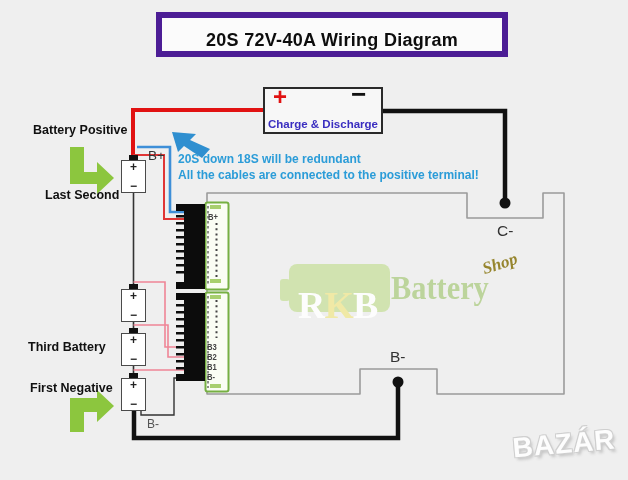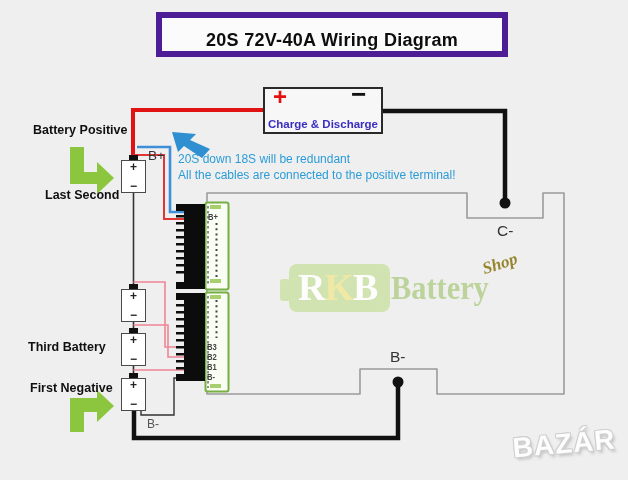--- a/index.html
+++ b/index.html
@@ -18,40 +18,40 @@
   .charge-box{left:263px;top:87px;width:120px;height:47px;background:#f7f7f7;
               border:2px solid #2a2a2a;box-sizing:border-box;}
   .charge-label{left:0;right:0;bottom:2px;text-align:center;font-size:11.5px;font-weight:bold;
                 color:#3a2ec0;}
   .plus-sym{left:8px;top:-4px;font-size:24px;font-weight:bold;color:#e11212;line-height:1;}
   .minus-sym{left:86px;top:-8px;font-size:26px;font-weight:bold;color:#111;line-height:1;}
 
   
   .lbl{font-size:12.5px;font-weight:bold;color:#101010;white-space:nowrap;}
   .wire-lbl{font-weight:normal;white-space:nowrap;color:#333;}
-  .note{font-size:12px;font-weight:normal;color:#2b9cd8;white-space:nowrap;}
+  .note{font-size:12px;font-weight:bold;color:#2b9cd8;white-space:nowrap;}
 
   
   .battery{position:absolute;width:25px;height:33px;background:#fff;border:1.6px solid #4a4a4a;
            box-sizing:border-box;}
   .battery .plus{position:absolute;top:1px;left:0;right:0;text-align:center;
                  font-size:12px;font-weight:bold;color:#222;line-height:11px;}
   .battery .minus{position:absolute;bottom:0px;left:0;right:0;text-align:center;
                   font-size:12px;font-weight:bold;color:#222;line-height:11px;}
   .nub{position:absolute;width:9px;height:5px;background:#101010;left:129px;}
 
   
   .pinlbl{font-size:8.5px;font-weight:bold;color:#444;transform:scaleX(.9);
           transform-origin:left;white-space:nowrap;letter-spacing:0;}
 
   
   .logo{left:278px;top:256px;width:260px;height:62px;opacity:.92;}
   .logo-nub{left:2px;top:23px;width:10px;height:22px;background:#cfe3ab;border-radius:3px;}
   .logo-body{left:11px;top:8px;width:101px;height:48px;background:#cfe3ab;border-radius:8px;}
-  .logo-rkb{left:20px;top:7px;font-family:"Liberation Serif",serif;font-weight:bold;
+  .logo-rkb{left:20px;top:25px;font-family:"Liberation Serif",serif;font-weight:bold;
             font-size:38px;line-height:48px;letter-spacing:-1px;}
   .logo-rkb .lr,.logo-rkb .lb{color:#ffffff;}
   .logo-rkb .lk{color:#f1e9a0;}
   .logo-battery{left:113px;top:9px;font-family:"Liberation Serif",serif;font-weight:bold;
                 font-size:33px;line-height:46px;color:#b8d295;transform:scaleX(.92);
                 transform-origin:left;}
   .logo-shop{left:204px;top:-2px;font-family:"Liberation Serif",serif;font-style:italic;
              font-weight:bold;font-size:17px;color:#8f7d1e;transform:rotate(-18deg);}
 
   

